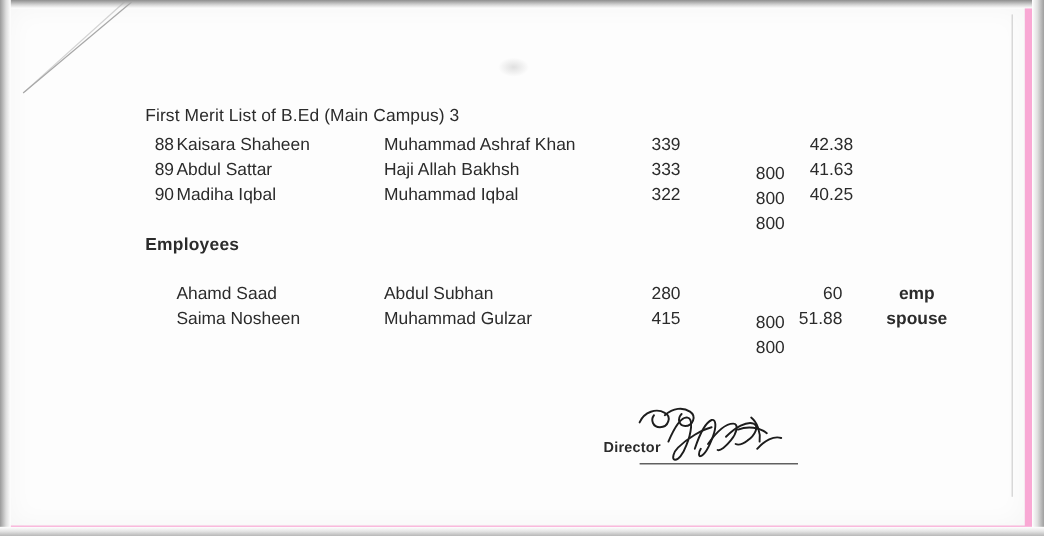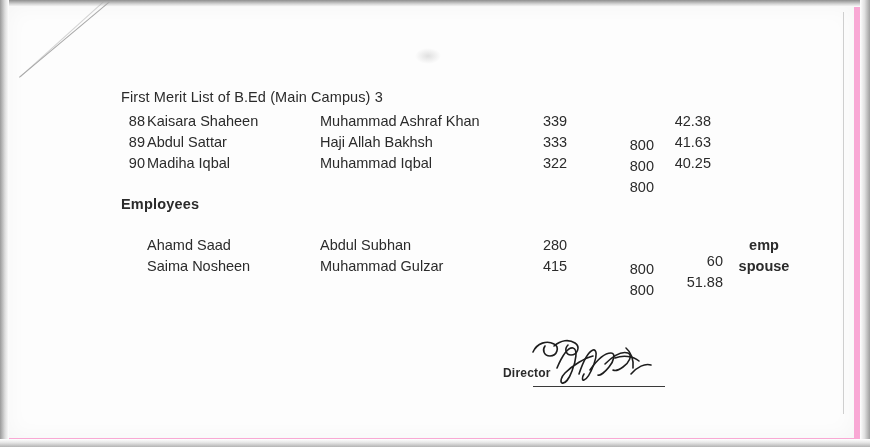--- a/index.html
+++ b/index.html
@@ -116,21 +116,21 @@
   .c-rank   { position: absolute; left: 0px;   width: 24px; text-align: right; }
   .c-name   { position: absolute; left: 26px;  width: 190px; }
   .c-father { position: absolute; left: 199px; width: 215px; }
   .c-marks  { position: absolute; left: 416px; width: 36px; text-align: center; }
   .c-total  { position: absolute; left: 497px; width: 36px; text-align: right; margin-top: 24px; }
   .c-pct    { position: absolute; left: 542px; width: 48px; text-align: right; }
   .c-note   { position: absolute; left: 595px; width: 90px; text-align: center; font-weight: bold; }
 
   .merit-rows { position: absolute; left: 121px; top: 113px; width: 700px; }
   .emp-rows   { position: absolute; left: 121px; top: 237px; width: 700px; }
-  .emp-rows .c-pct  { left: 548px; width: 54px; margin-top: 16px; }
+  .emp-rows .c-pct  { left: 527px; width: 54px; }
   .emp-rows .c-note { left: 598px; }
 
   
   .sign-block {
     position: absolute;
     left: 503px;
     top: 338px;
     width: 200px;
     height: 60px;
   }

